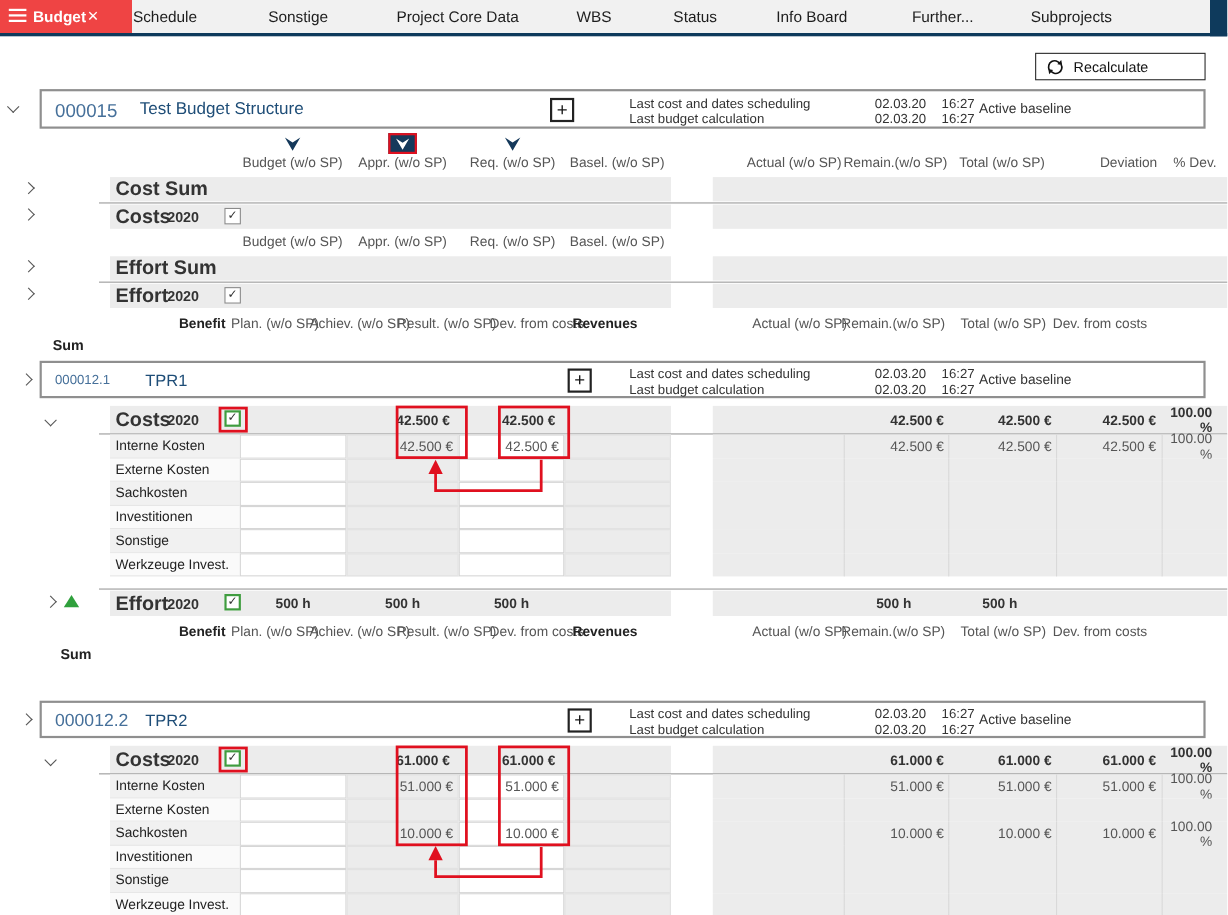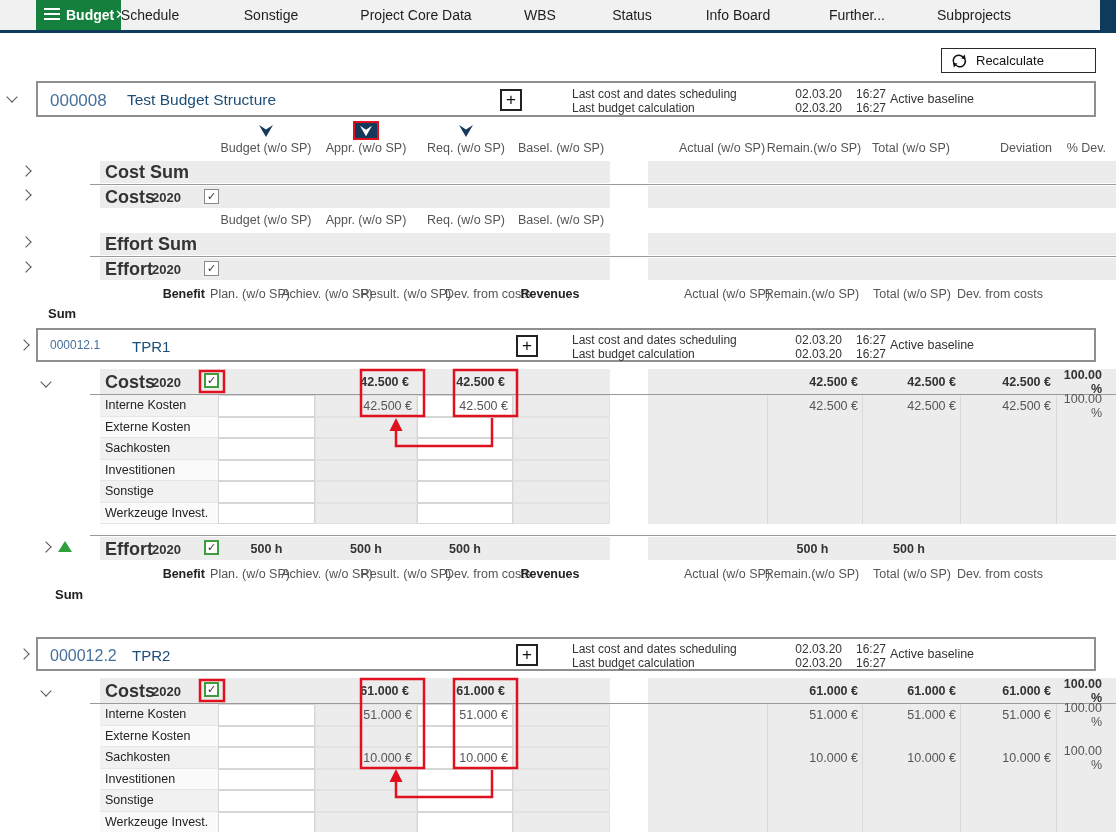--- a/index.html
+++ b/index.html
@@ -2,21 +2,21 @@
 <html><head>
 <meta charset="utf-8">
 <style>
   html,body{margin:0;padding:0;background:#fff;}
   #app{position:relative;width:1116px;height:832px;overflow:hidden;
        font-family:"Liberation Sans","DejaVu Sans",sans-serif;background:#fff;}
   
   .nav{position:absolute;left:0;top:0;width:1116px;height:30px;background:#f1f1f1;}
   .nav-border{position:absolute;left:0;top:30px;width:1116px;height:3px;background:#0e3a5c;}
   .nav-corner{position:absolute;left:1100px;top:0;width:16px;height:33px;background:#0e3a5c;}
-  .tab-active{position:absolute;left:0;top:0;width:85px;height:30px;background:#15803d;color:#fff;margin-left:36px;}
+  .tab-active{position:absolute;left:0;top:0;width:120px;height:30px;background:#ef4444;color:#fff;}
   .tab-active .lbl{position:absolute;left:30px;top:7px;font-size:14px;font-weight:bold;}
   .tab-close{position:absolute;left:79px;top:7px;font-size:13px;color:#fff;cursor:pointer;}
   .burger{position:absolute;left:8px;top:8px;width:16px;height:14px;}
   .burger i{position:absolute;left:0;width:16px;height:2px;background:#fff;}
   .burger i:nth-child(1){top:0}.burger i:nth-child(2){top:5px}.burger i:nth-child(3){top:10px}
   .tab{position:absolute;top:7px;transform:translateX(-50%);font-size:14px;color:#1d1d1d;white-space:nowrap;cursor:pointer;}
   
   .recalc{position:absolute;left:941px;top:48px;width:155px;height:25px;border:1px solid #2a2a2a;background:#fff;
           display:flex;align-items:center;gap:8px;padding-left:9px;box-sizing:border-box;font-size:13px;color:#111;cursor:pointer;}
   
@@ -102,21 +102,21 @@
       <path d="M3,10.5 A5.2,5.2 0 0 1 12.6,5.0" fill="none" stroke="#111" stroke-width="1.5"></path>
       <polygon points="13.8,1.5 14.6,6.2 10.2,5.4" fill="#111"></polygon>
       <path d="M13.6,5.5 A5.2,5.2 0 0 1 4.0,11.0" fill="none" stroke="#111" stroke-width="1.5"></path>
       <polygon points="2.8,14.5 2.0,9.8 6.4,10.6" fill="#111"></polygon>
     </svg>
     <span>Recalculate</span>
   </div>
 
   <span class="chd" style="left:8px;top:93px"></span>
   <div class="secbox" style="top:81px;height:36px">
-    <span class="sec-id" style="top:8px;font-size:17px">000008</span>
+    <span class="sec-id" style="top:8px;font-size:17px">000015</span>
     <span class="sec-title" style="left:89px;top:8px;font-size:15.5px">Test Budget Structure</span>
     <div class="plusbtn" style="left:462px;top:6px">+</div>
     <div class="inf-l" style="top:4px">Last cost and dates scheduling</div>
     <div class="inf-l" style="top:18px">Last budget calculation</div>
     <div class="inf-d" style="top:4px">02.03.20</div>
     <div class="inf-t" style="top:4px">16:27</div>
     <div class="inf-d" style="top:18px">02.03.20</div>
     <div class="inf-t" style="top:18px">16:27</div>
     <div class="inf-b">Active baseline</div>
   </div>

